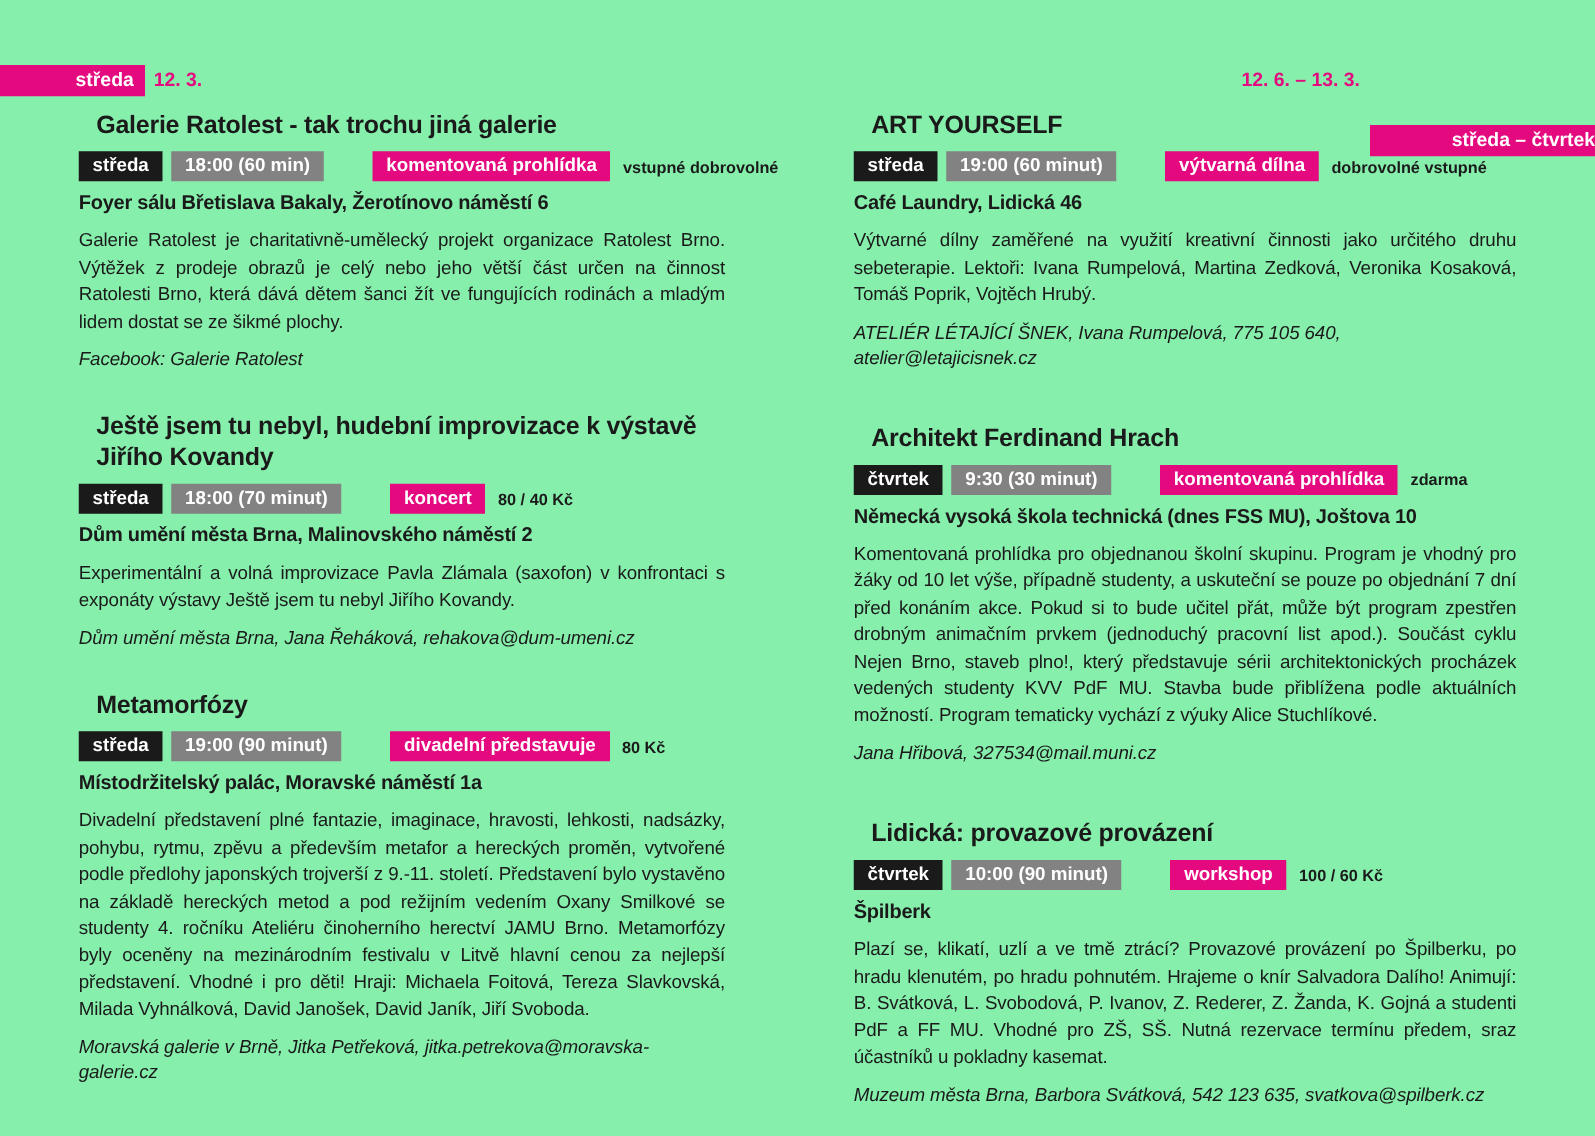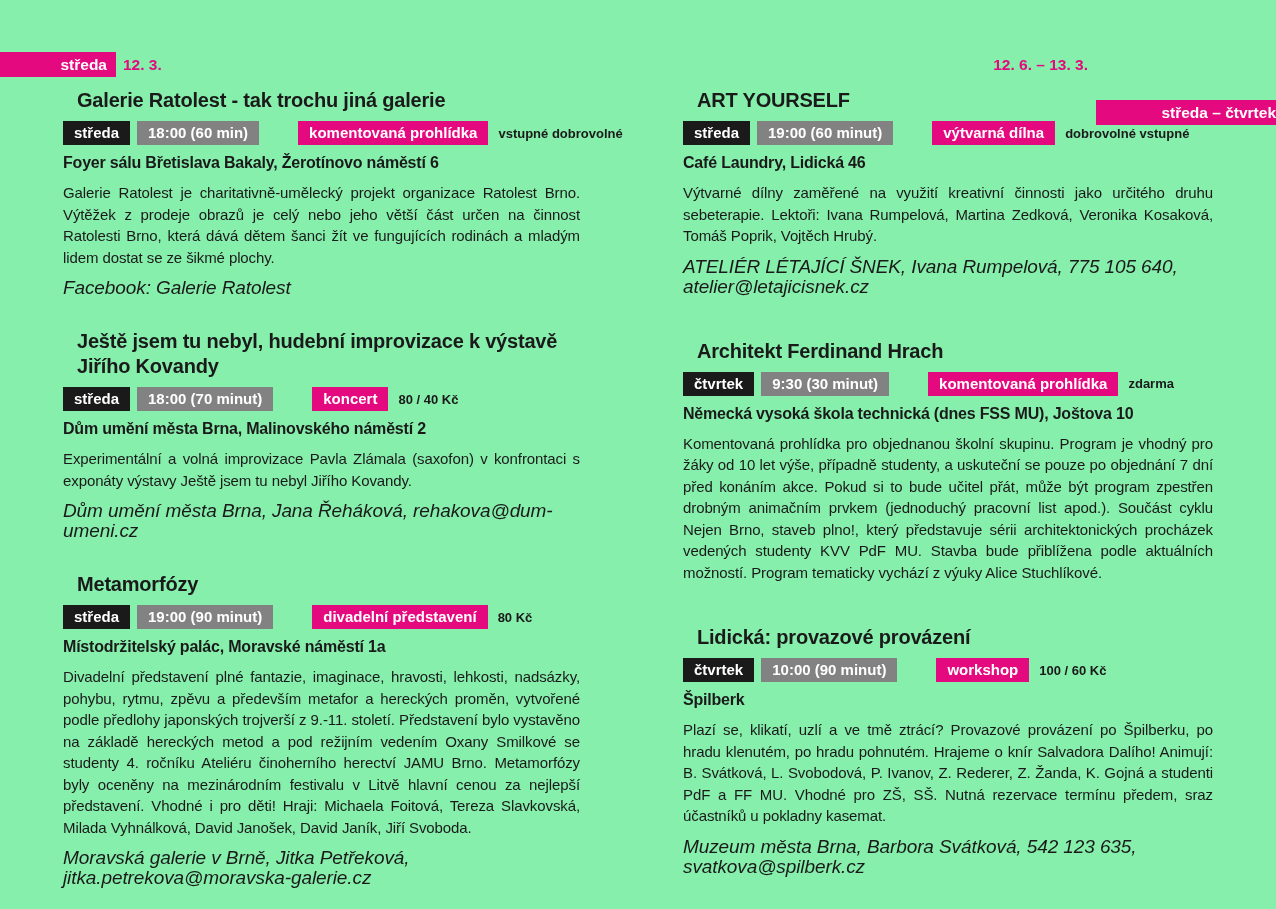--- a/index.html
+++ b/index.html
@@ -83,21 +83,21 @@
     letter-spacing: -0.2px;
   }
   .desc {
     font-size: 15px;
     line-height: 21.5px;
     text-align: justify;
     letter-spacing: -0.1px;
     margin-bottom: 10px;
   }
   .contact {
-    font-size: 19px;
+    font-size: 15px;
     font-style: italic;
     line-height: 20px;
     letter-spacing: -0.1px;
   }
 </style>
 </head>
 <body>
 
 <div class="page">
 
@@ -142,21 +142,21 @@
         <div class="contact">
           <div>Dům umění města Brna, Jana Řeháková, rehakova@dum-umeni.cz</div>
         </div>
       </div>
 
       <div class="event">
         <div class="event-title">Metamorfózy</div>
         <div class="tag-row">
           <span class="chip chip-day">středa</span>
           <span class="chip chip-time">19:00 (90 minut)</span>
-          <span class="chip chip-cat">divadelní představení</span>
+          <span class="chip chip-cat">divadelní představuje</span>
           <span class="price-label">80 Kč</span>
         </div>
         <div class="venue">Místodržitelský palác, Moravské náměstí 1a</div>
         <div class="desc">Divadelní představení plné fantazie, imaginace, hravosti, lehkosti, nadsázky, pohybu, rytmu, zpěvu a především metafor a hereckých proměn, vytvořené podle předlohy japonských trojverší z 9.-11. století. Představení bylo vystavěno na základě hereckých metod a pod režijním vedením Oxany Smilkové se studenty 4. ročníku Ateliéru činoherního herectví JAMU Brno. Metamorfózy byly oceněny na mezinárodním festivalu v Litvě hlavní cenou za nejlepší představení. Vhodné i pro děti! Hraji: Michaela Foitová, Tereza Slavkovská, Milada Vyhnálková, David Janošek, David Janík, Jiří Svoboda.</div>
         <div class="contact">
           <div>Moravská galerie v Brně, Jitka Petřeková, jitka.petrekova@moravska-galerie.cz</div>
         </div>
       </div>
 
     </div>
@@ -181,20 +181,23 @@
       <div class="event">
         <div class="event-title">Architekt Ferdinand Hrach</div>
         <div class="tag-row">
           <span class="chip chip-day">čtvrtek</span>
           <span class="chip chip-time">9:30 (30 minut)</span>
           <span class="chip chip-cat">komentovaná prohlídka</span>
           <span class="price-label">zdarma</span>
         </div>
         <div class="venue">Německá vysoká škola technická (dnes FSS MU), Joštova 10</div>
         <div class="desc">Komentovaná prohlídka pro objednanou školní skupinu. Program je vhodný pro žáky od 10 let výše, případně studenty, a uskuteční se pouze po objednání 7 dní před konáním akce. Pokud si to bude učitel přát, může být program zpestřen drobným animačním prvkem (jednoduchý pracovní list apod.). Součást cyklu Nejen Brno, staveb plno!, který představuje sérii architektonických procházek vedených studenty KVV PdF MU. Stavba bude přiblížena podle aktuálních možností. Program tematicky vychází z výuky Alice Stuchlíkové.</div>
+        <div class="contact">
+          <div>Jana Hřibová, 327534@mail.muni.cz</div>
+        </div>
       </div>
 
       <div class="event">
         <div class="event-title">Lidická: provazové provázení</div>
         <div class="tag-row">
           <span class="chip chip-day">čtvrtek</span>
           <span class="chip chip-time">10:00 (90 minut)</span>
           <span class="chip chip-cat">workshop</span>
           <span class="price-label">100 / 60 Kč</span>
         </div>

